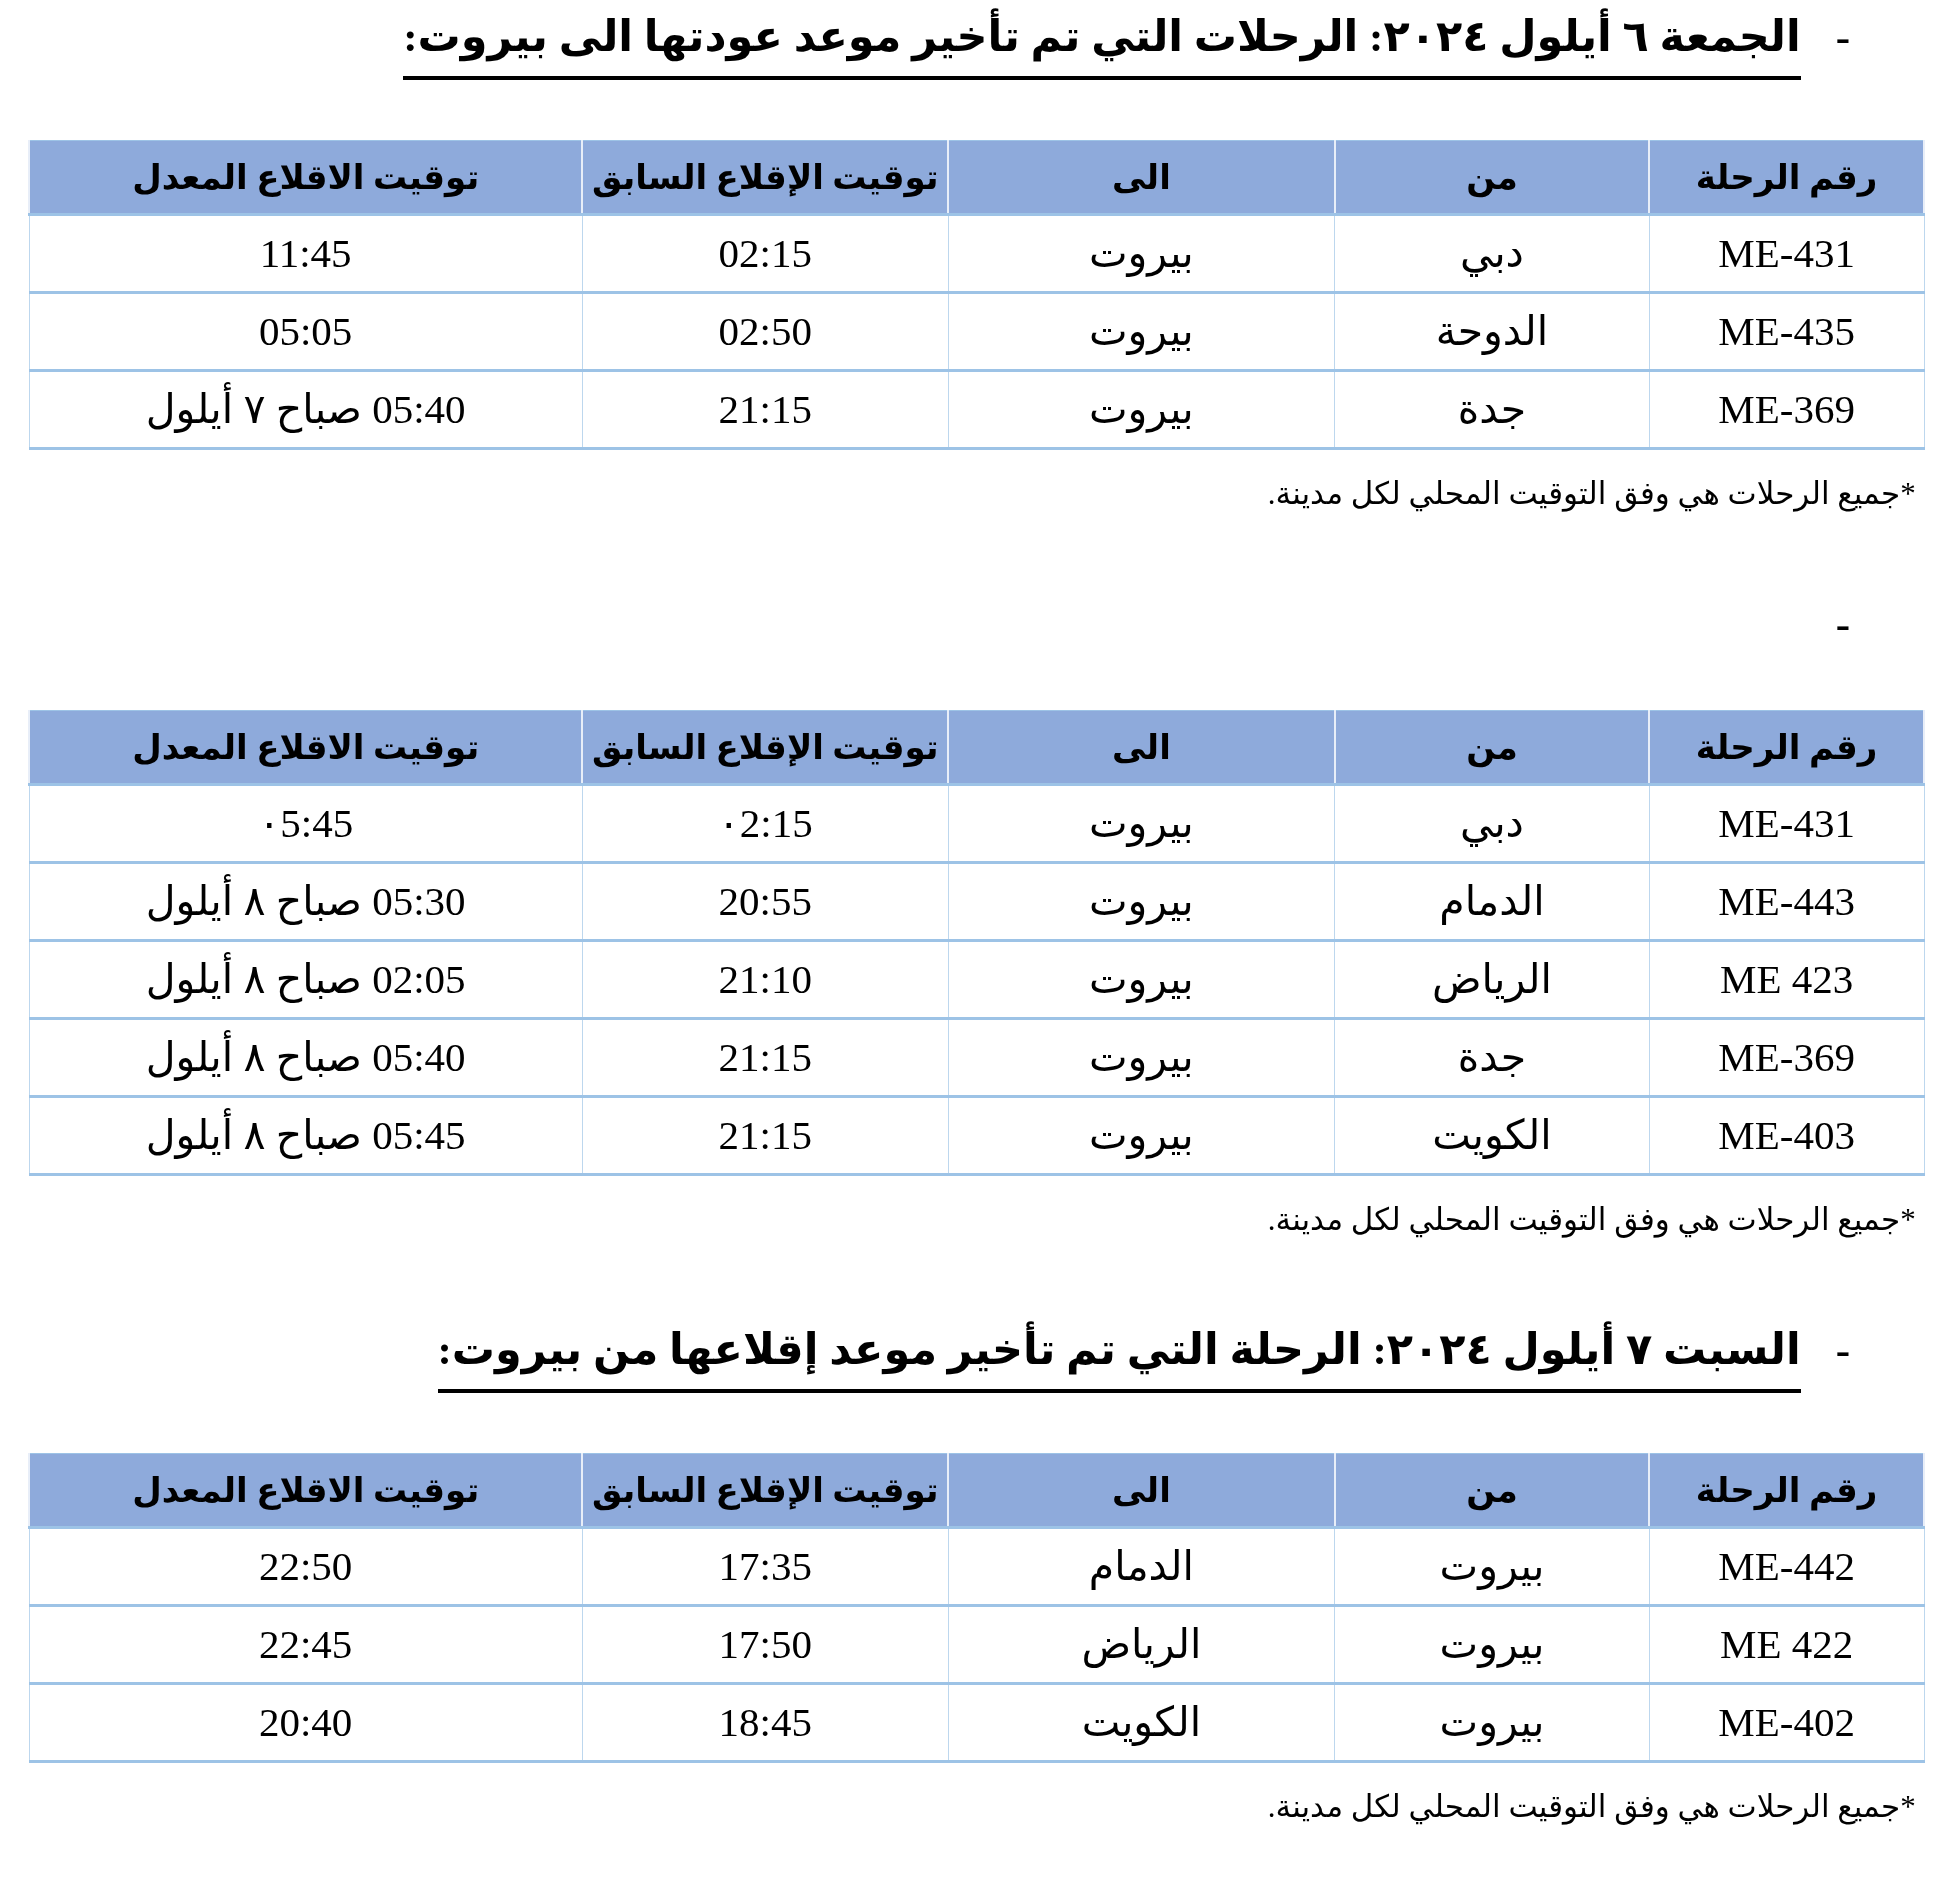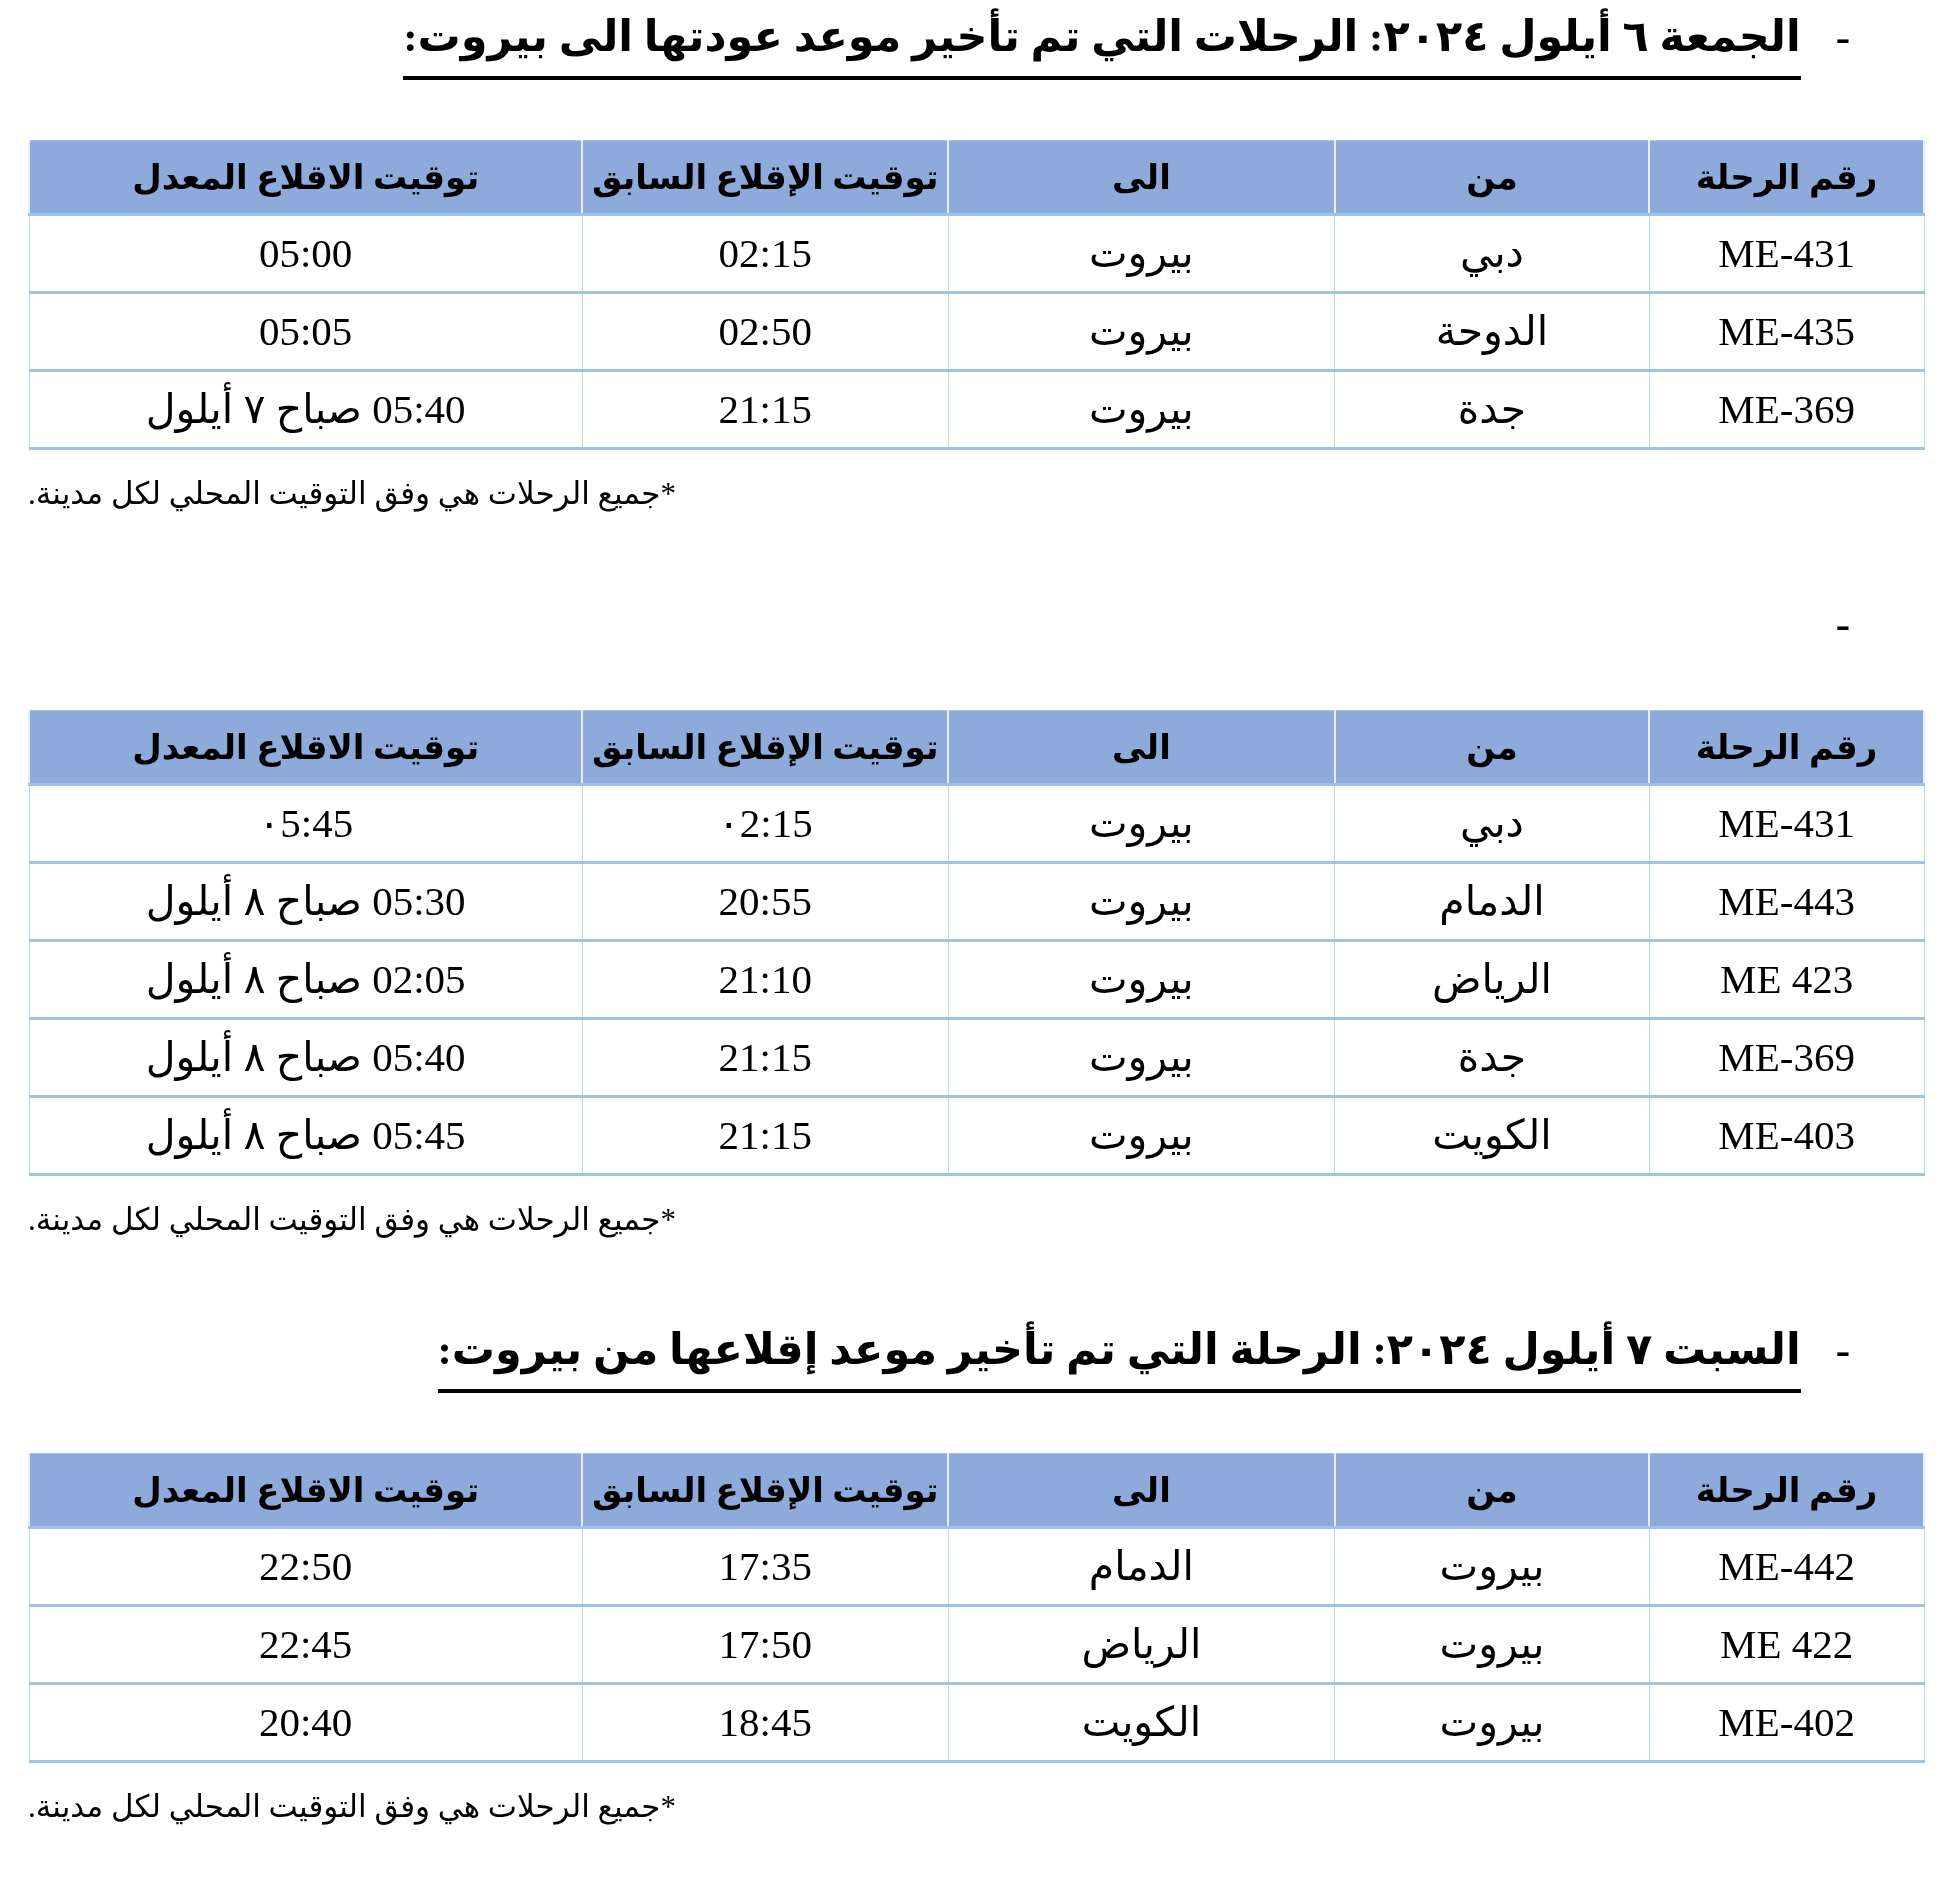--- a/index.html
+++ b/index.html
@@ -55,21 +55,21 @@
     text-align:center;vertical-align:middle;
     border-left:1.9px solid var(--table-border-light);
     border-right:1.9px solid var(--table-border-light);
     border-top:3.7px solid var(--table-border);
     white-space:nowrap;
   }
   table.flights td:first-child{font-weight:normal;}
   .footnote{
     margin:24px 9.3px 0 0;
     font-size:31px;line-height:1.3;
-    text-align:left;
+    text-align:right;
   }
 </style>
 </head>
 <body>
 
 <div class="page">
 
   <section class="section">
     <div class="heading">
       <span class="dash">-</span>
@@ -91,21 +91,21 @@
           <th>توقيت الإقلاع السابق</th>
           <th>توقيت الاقلاع المعدل</th>
         </tr>
       </thead>
       <tbody>
           <tr>
             <td>ME-431</td>
             <td>دبي</td>
             <td>بيروت</td>
             <td>02:15</td>
-            <td>05:00</td>
+            <td>11:45</td>
           </tr>
           <tr>
             <td>ME-435</td>
             <td>الدوحة</td>
             <td>بيروت</td>
             <td>02:50</td>
             <td>05:05</td>
           </tr>
           <tr>
             <td>ME-369</td>

